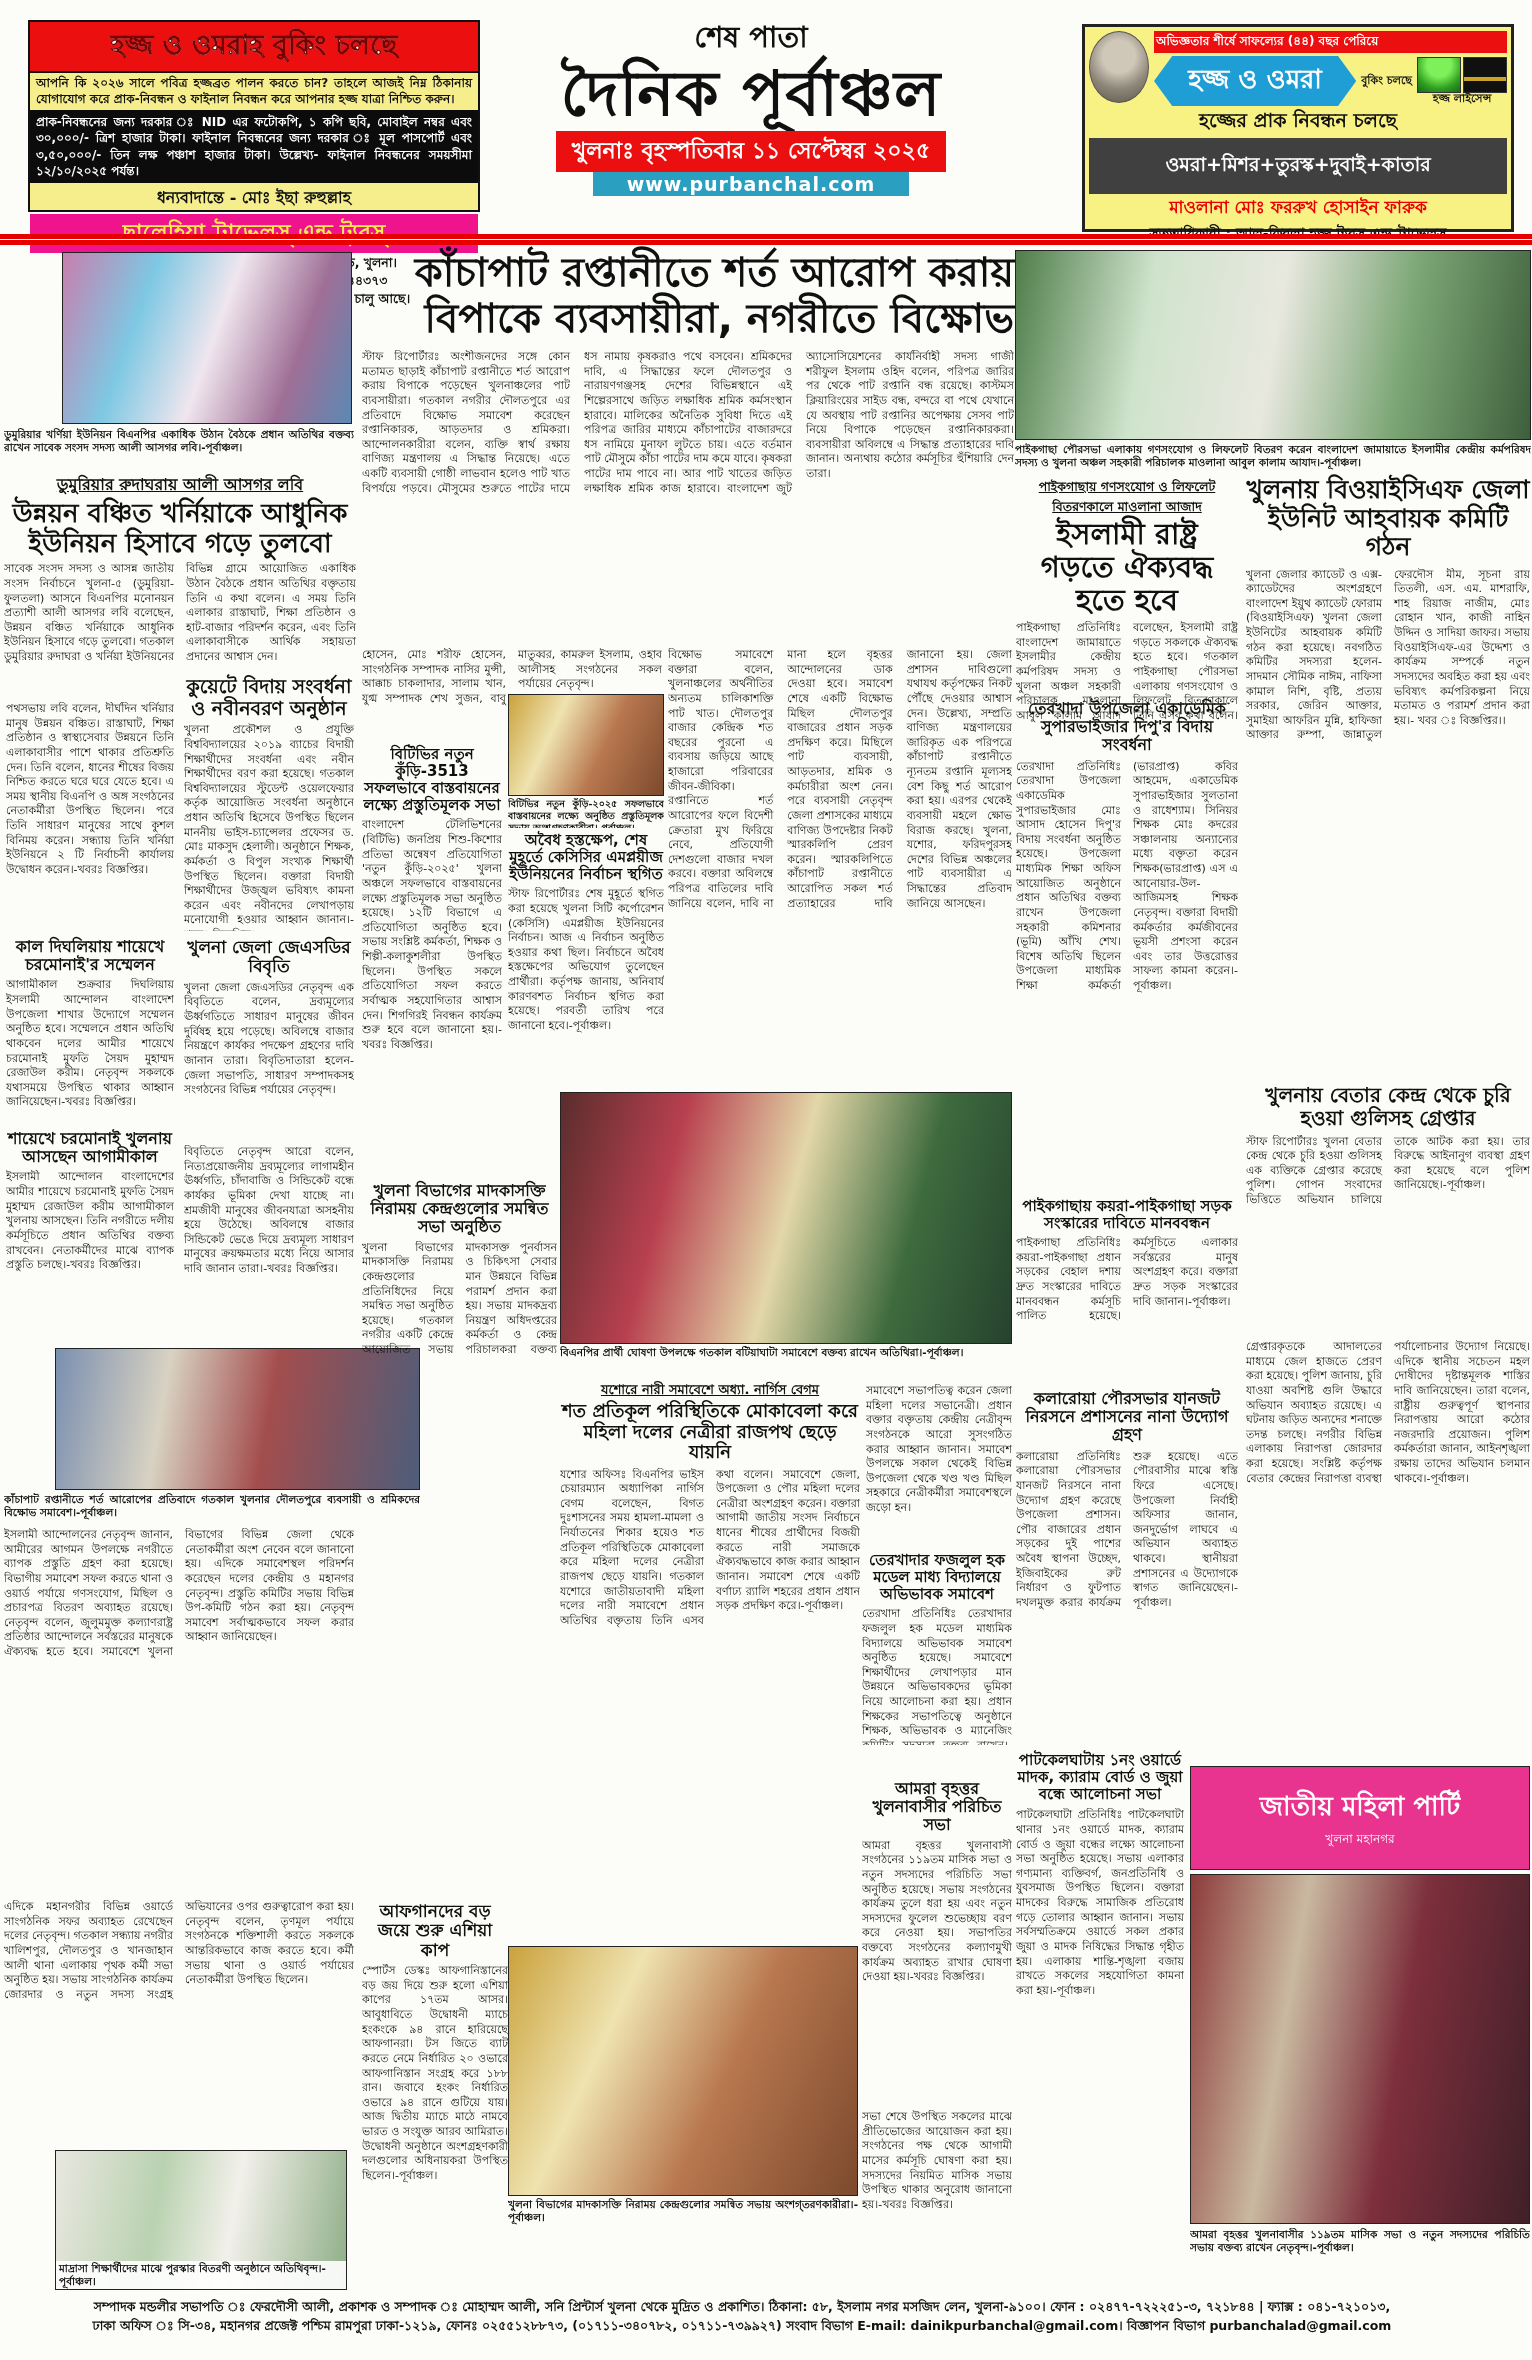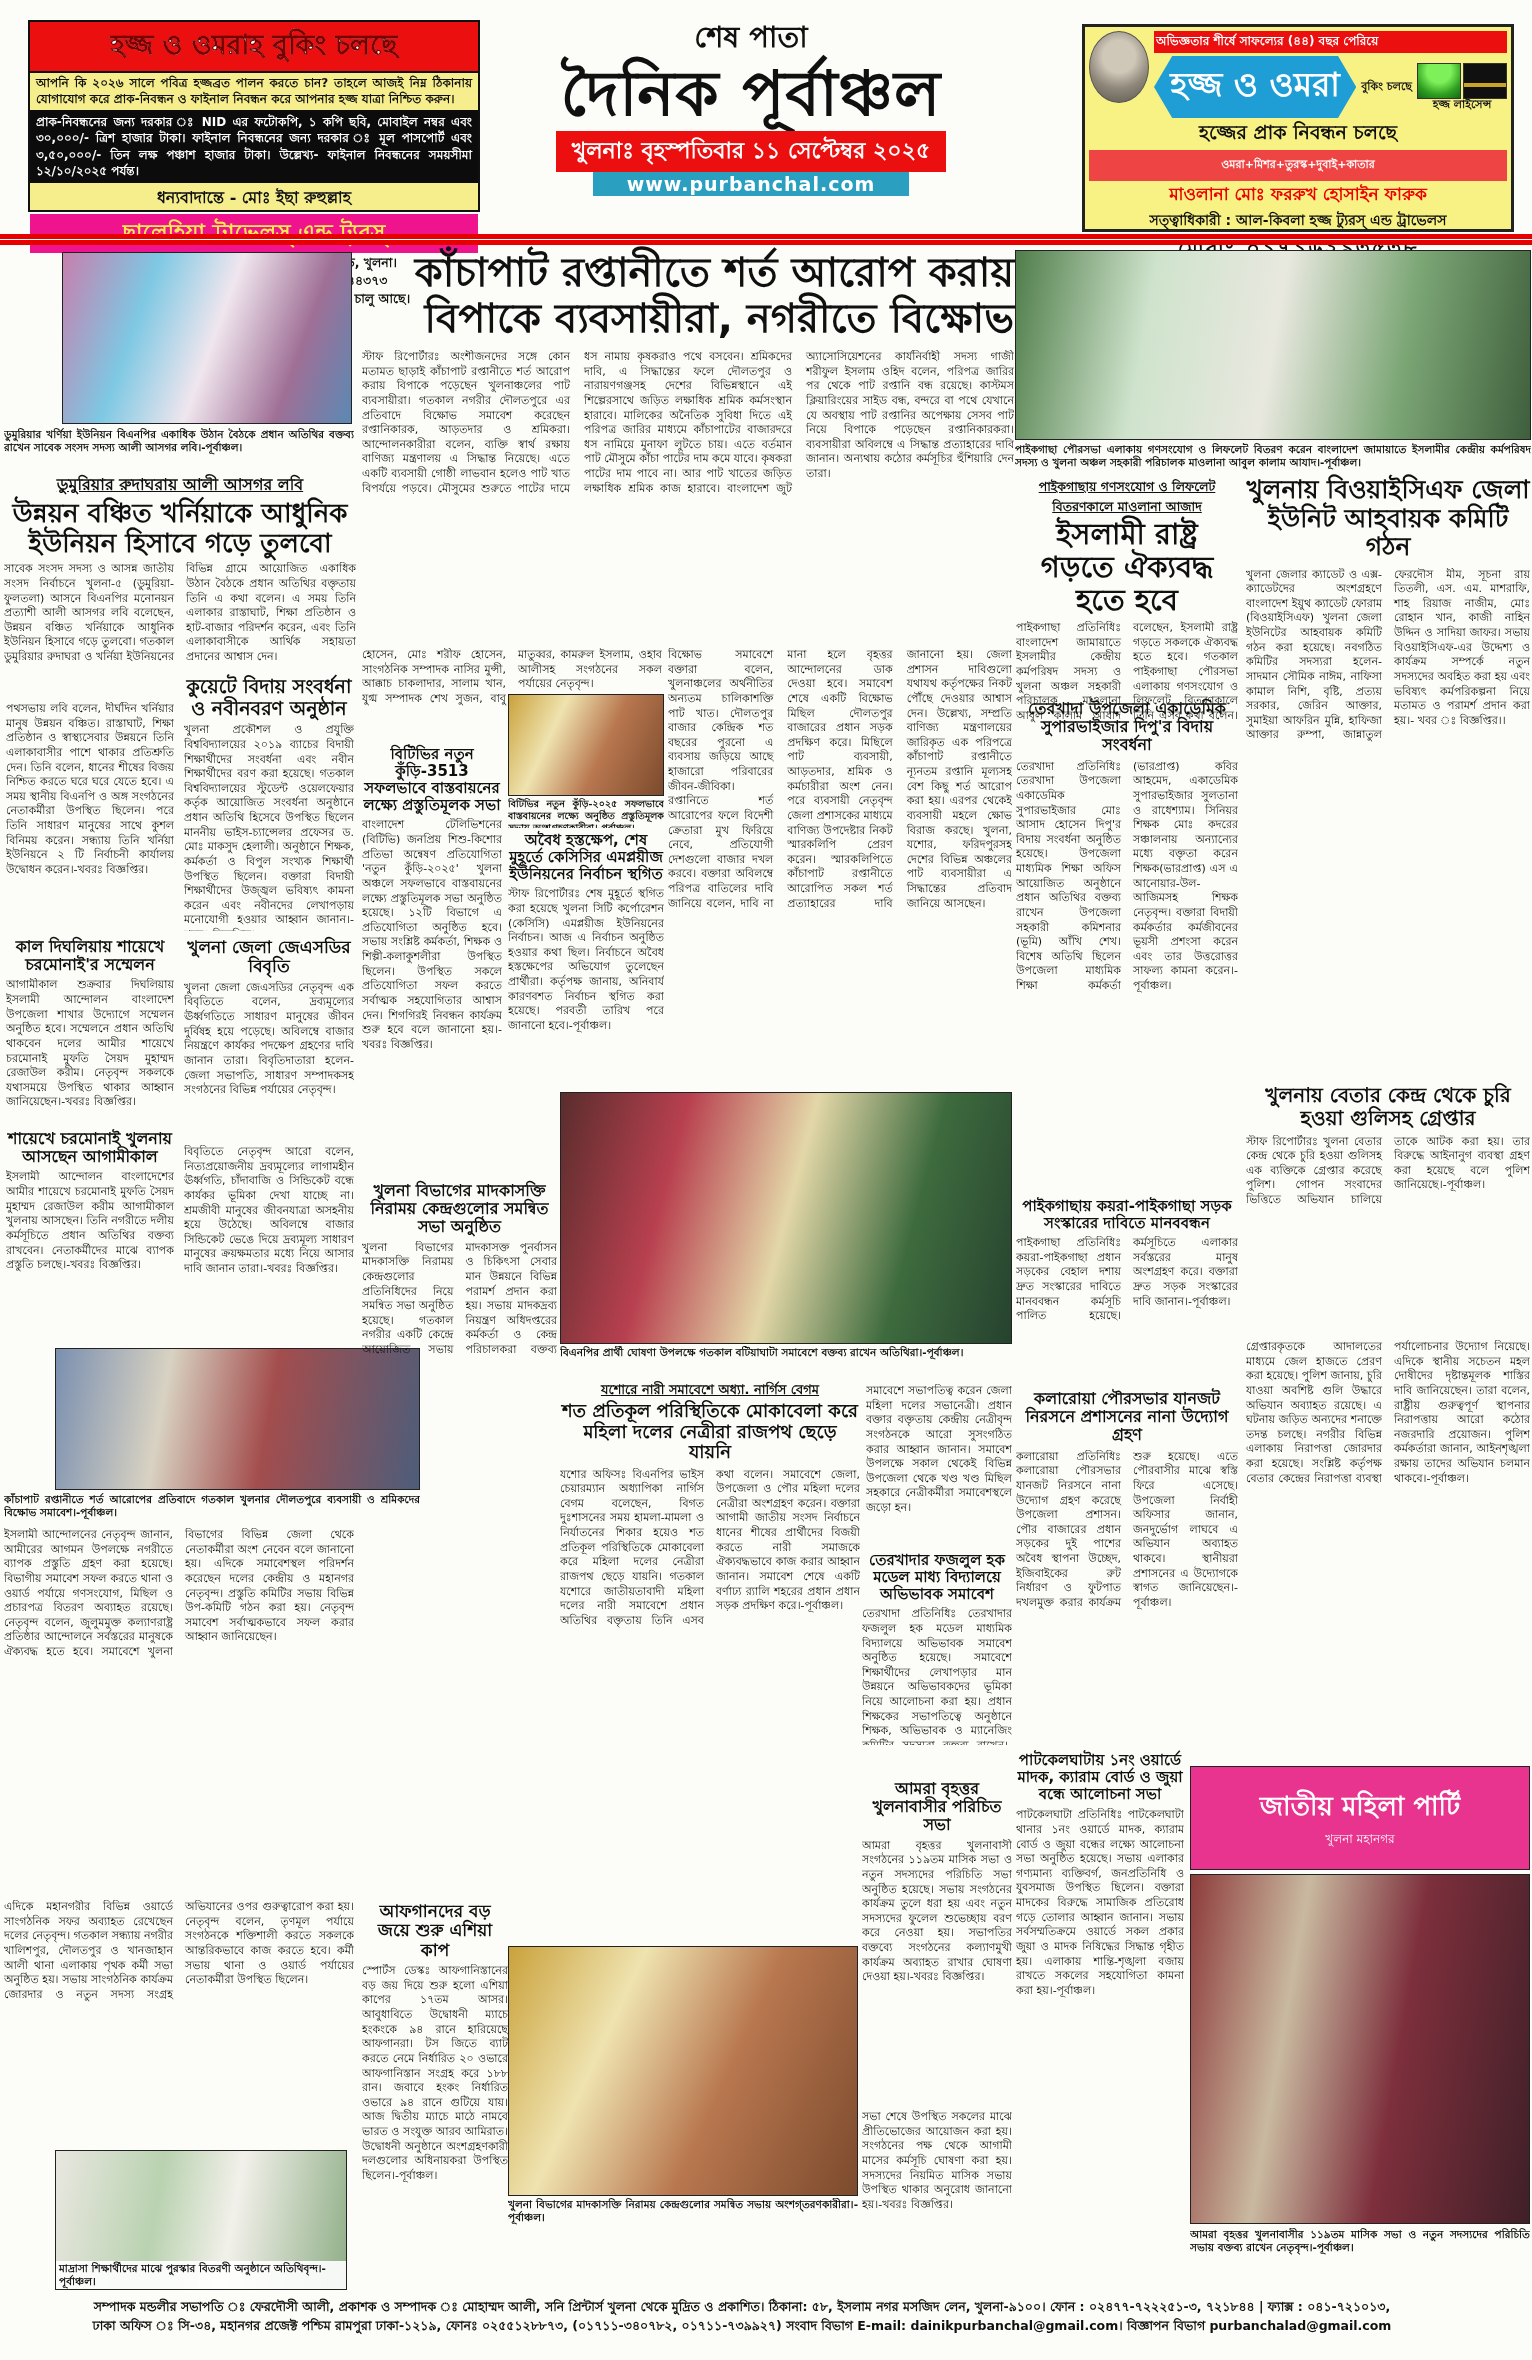--- a/index.html
+++ b/index.html
@@ -33,24 +33,24 @@
   .adL .agency{background:#ef148e;color:#ffe94d;font-weight:bold;font-size:22px;text-align:center;padding:1px 0;}
   .adL .ft{font-size:12.5px;font-weight:bold;text-align:center;line-height:1.3;padding-top:2px;}
   .mast .ed{font-size:29px;font-weight:bold;}
   .mast .nm{font-size:62px;font-weight:bold;letter-spacing:1px;line-height:1;}
   .mast .dt{background:#ec0f0f;color:#fff;font-weight:bold;font-size:22px;display:inline-block;
             padding:2px 16px;margin-top:6px;}
   .mast .ur{background:#2b9fbf;color:#fff;font-weight:bold;font-size:19px;display:inline-block;
             padding:1px 34px;letter-spacing:1px;}
   .adR{border:3px solid #222;background:#f8f285;box-sizing:border-box;padding:4px;}
   .adR .exp{background:#ec0f0f;color:#fff;font-size:12px;font-weight:bold;text-align:left;padding:1px 2px;}
-  .adR .arrow{background:#1f9ed6;color:#fff;font-size:33px;font-weight:bold;text-align:center;
+  .adR .arrow{background:#1f9ed6;color:#fff;font-size:26px;font-weight:bold;text-align:center;
               clip-path:polygon(0 50%,9% 0,91% 0,100% 50%,91% 100%,9% 100%);padding:3px 0;}
   .adR .prereg{font-size:19px;font-weight:bold;text-align:center;}
-  .adR .pkg{background:#ef4444;color:#fff;font-size:11px;font-weight:bold;text-align:center;padding:6px 0;}
+  .adR .pkg{background:#404040;color:#fff;font-size:19px;font-weight:bold;text-align:center;padding:12px 0;}
   .adR .person{color:#e00;font-size:17px;font-weight:bold;text-align:center;}
   .adR .owner{font-size:14px;font-weight:bold;text-align:center;}
   .adR .mob{font-size:21px;font-weight:bold;text-align:center;letter-spacing:2px;}
   .adR .addr{font-size:12.5px;font-weight:bold;text-align:center;}
   .rule{background:linear-gradient(#e60000 0 42%,#fff 42% 58%,#e60000 58% 100%);}
   .poster{background:#e8348f;border:1px solid #222;box-sizing:border-box;color:#fff;
           display:flex;flex-direction:column;align-items:center;justify-content:center;}
   .poster .pt{font-size:26px;font-weight:bold;}
   .poster .ps{font-size:12px;}
   .footer{font-size:12.5px;font-weight:bold;text-align:center;line-height:1.5;}

